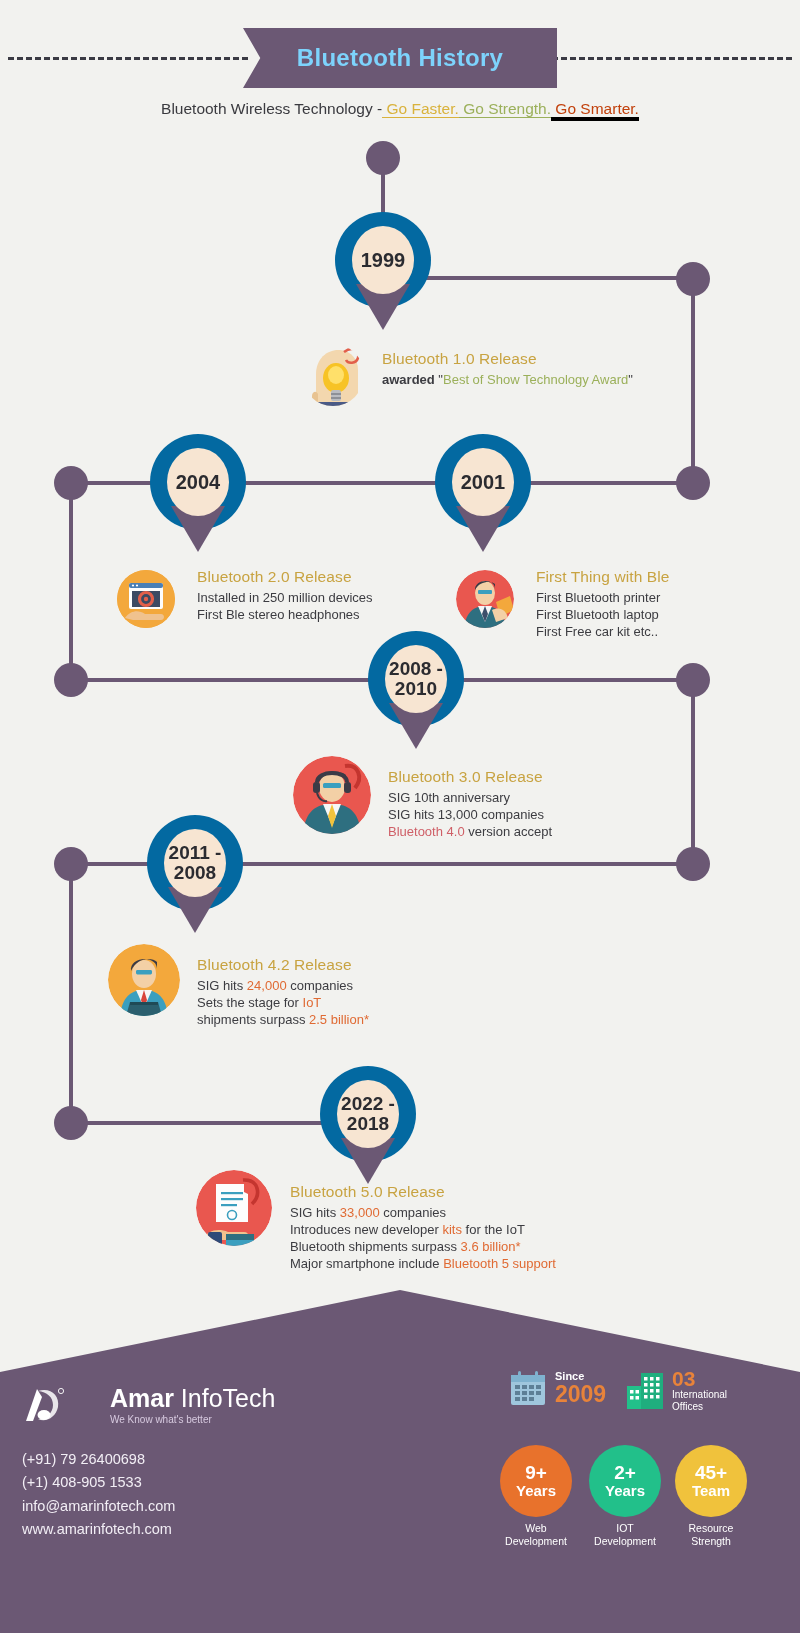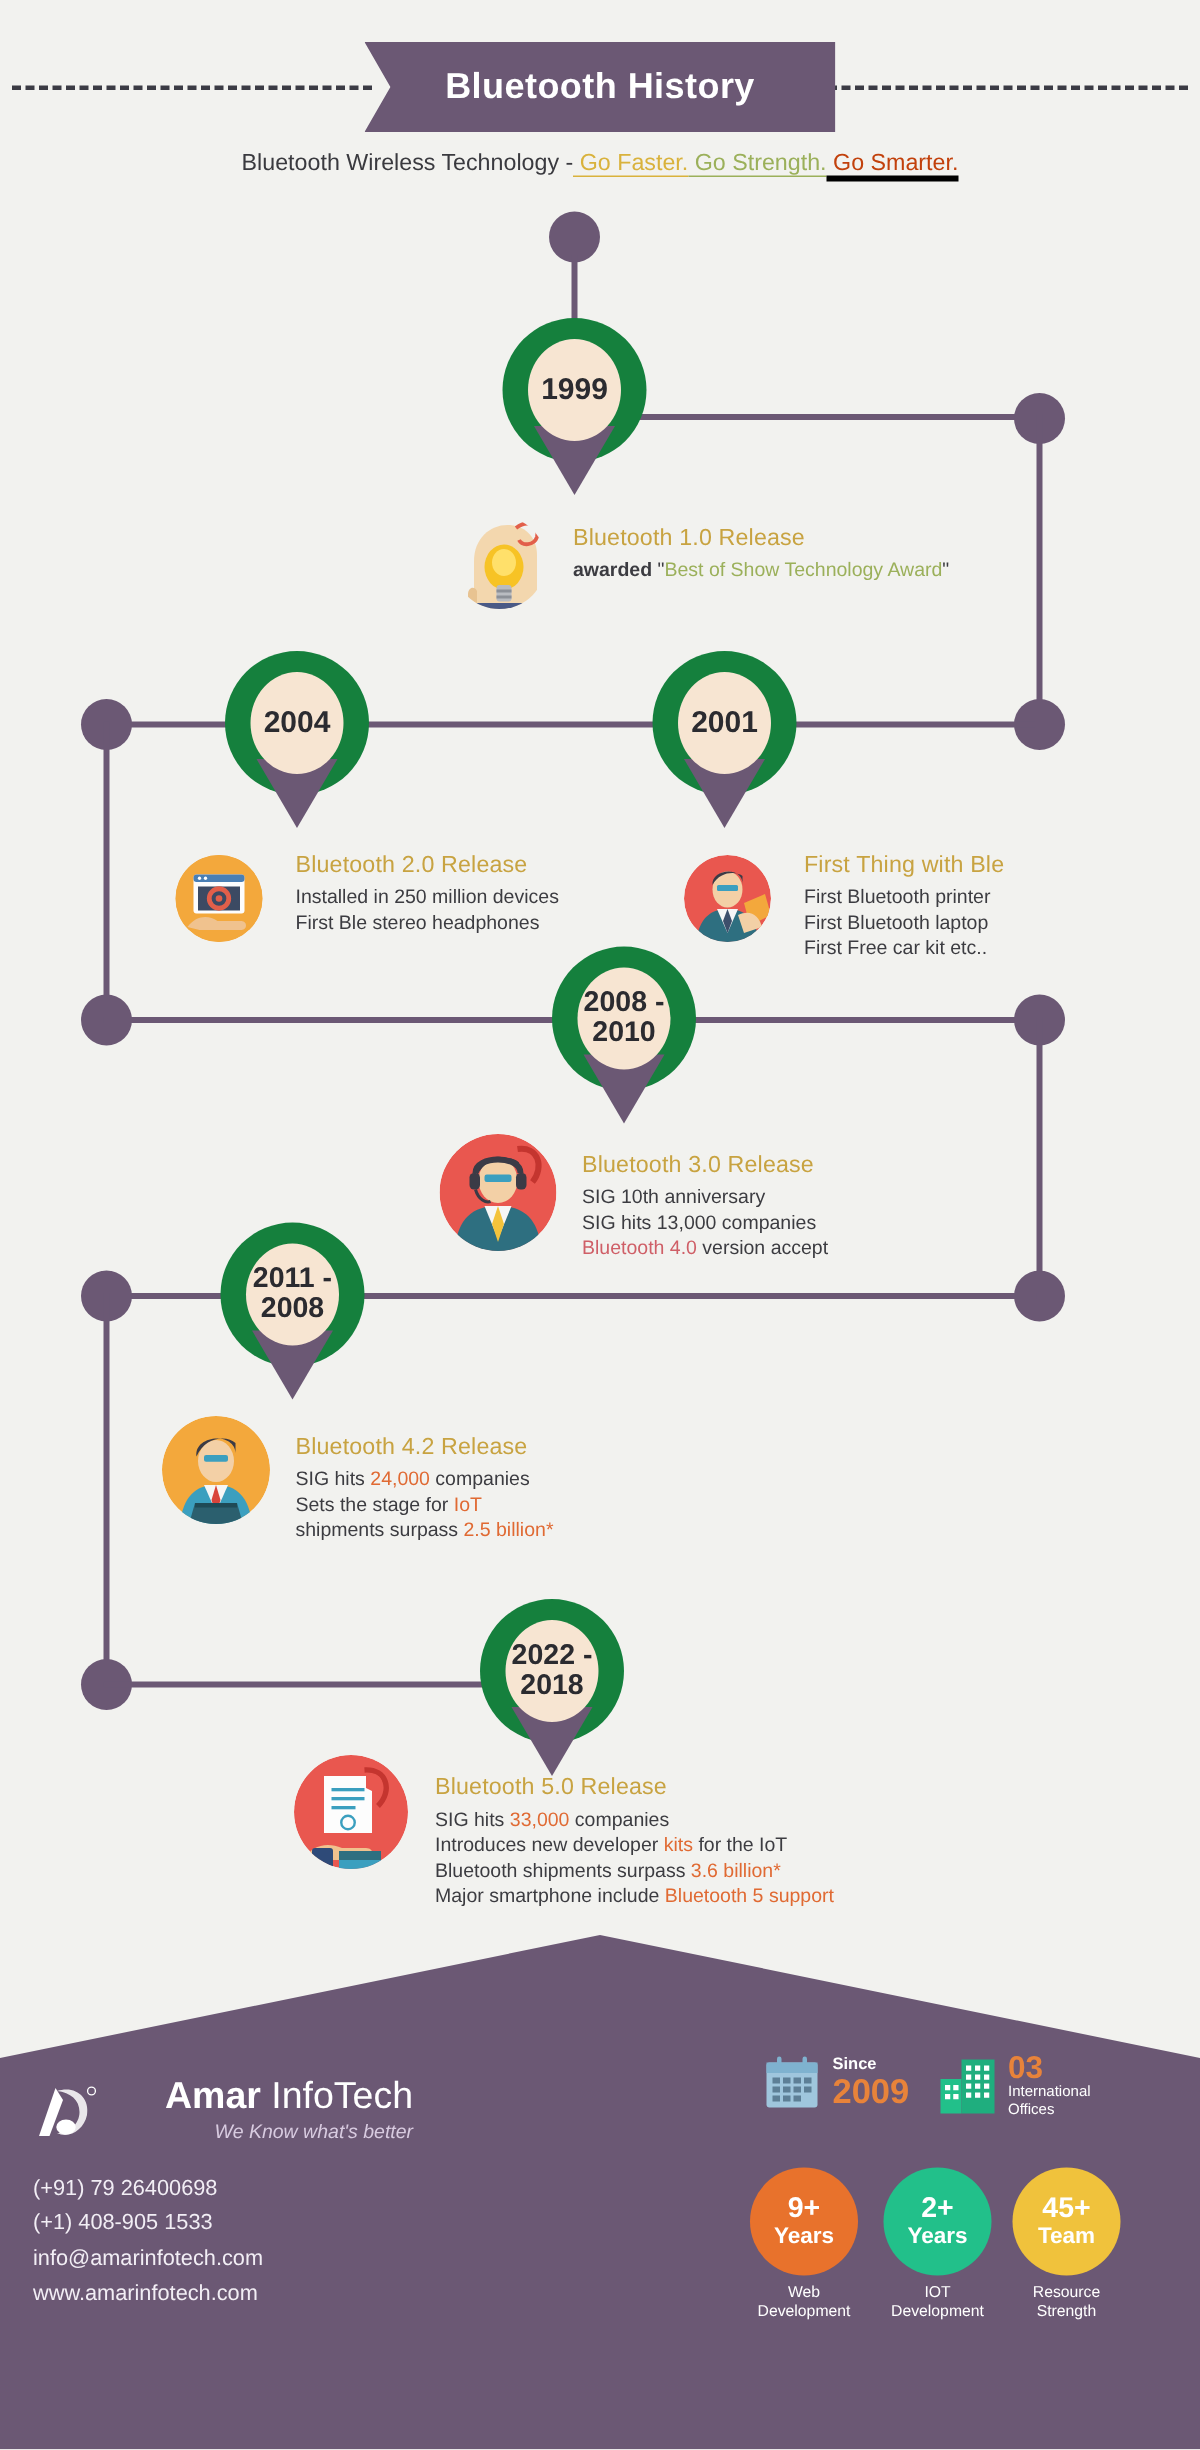--- a/index.html
+++ b/index.html
@@ -18,41 +18,41 @@
   }
   .dash-left{left:8px;width:240px;}
   .dash-right{left:552px;width:240px;}
   .banner{
     position:absolute;left:243px;top:28px;width:314px;height:60px;
     background:#6b5874;color:#fff;
     display:flex;align-items:center;justify-content:center;
     font-size:24px;font-weight:bold;letter-spacing:.3px;
     clip-path:polygon(0 0, 100% 0, 100% 100%, 0 100%, 5.5% 50%);
   }
-  .banner-title{color:#ffffff;}
+  .banner-title{color:#7dd3fc;}
   .subtitle{
     position:absolute;left:0;top:100px;width:800px;text-align:center;
     font-size:15.5px;color:#2e2e33;
   }
   .sub-a{color:#3a3a3f;}
   .sub-go1{color:#d9b23c;border-bottom:1px solid #d9b23c;}
   .sub-go2{color:#9bb05a;border-bottom:1px solid #9bb05a;}
   .sub-go3{color:#c2410c;border-bottom:4px solid #000000;}
 
   
   .conn{position:absolute;background:#6b5874;}
   .hline{height:4px;}
   .vline{width:4px;}
   .knob{position:absolute;background:#6b5874;border-radius:50%;}
 
   
   .pin{position:absolute;}
   .pin .head{
     width:96px;height:96px;border-radius:50%;
-    background:#15803d;position:relative;
+    background:#0369a1;position:relative;
   }
   .pin .head::after{
     content:"";position:absolute;left:50%;top:72px;
     transform:translateX(-50%);
     width:0;height:0;
     border-left:27px solid transparent;
     border-right:27px solid transparent;
     border-top:46px solid #6b5874;
   }
   .pin .inner{
@@ -84,21 +84,21 @@
   
   .footer{
     position:absolute;left:0;top:1290px;width:800px;height:343px;
     background:#6b5874;
     clip-path:polygon(0 82px, 50% 0, 100% 82px, 100% 100%, 0 100%);
   }
   .f-wrap{position:absolute;left:0;top:1290px;width:800px;height:343px;}
   .logo-mark{width:42px;height:40px;margin-right:10px;}
   .logo-text{color:#fff;font-size:25px;font-weight:bold;line-height:1;}
   .logo-text .light{font-weight:normal;}
-  .logo-tag{color:#d8cbe0;font-size:13px;font-style:italic;text-align:right;margin-top:3px;}
+  .logo-tag{color:#d8cbe0;font-size:10px;text-align:left;margin-top:3px;}
   .contact{position:absolute;left:22px;top:1448px;color:#f2eef5;font-size:14.5px;line-height:1.62;}
 
   .fact{position:absolute;display:flex;align-items:center;}
   .fact-txt{margin-left:7px;}
   .fact-small{color:#ffffff;font-size:11px;font-weight:bold;line-height:1.1;}
   .fact-big{color:#e8833a;font-size:23px;font-weight:bold;line-height:1;}
   .fact-big2{color:#e8833a;font-size:21px;font-weight:bold;line-height:1;}
   .fact-sub{color:#ffffff;font-size:10px;line-height:1.15;}
 
   .circle-stat{position:absolute;width:72px;height:72px;border-radius:50%;

